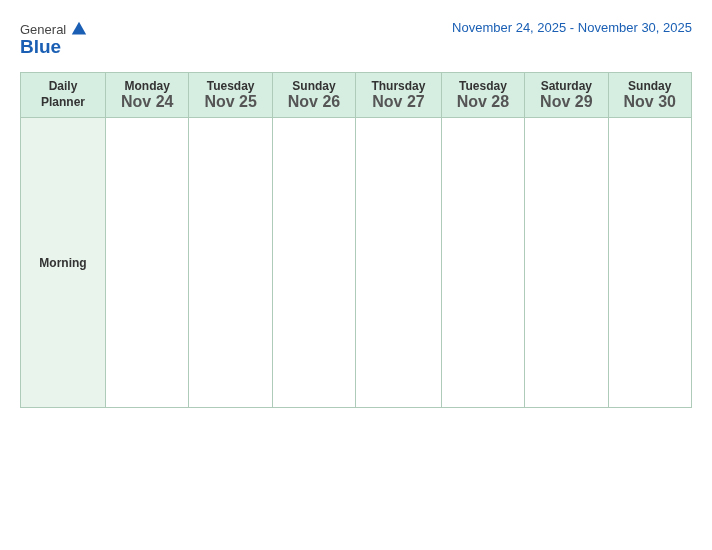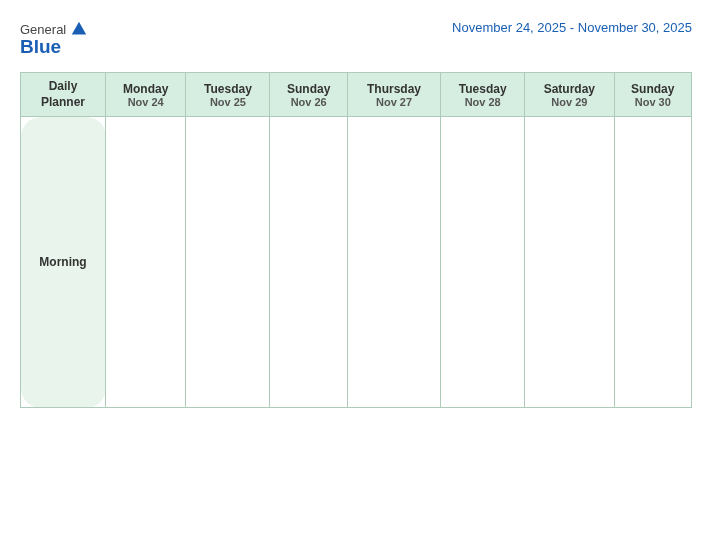--- a/index.html
+++ b/index.html
@@ -93,42 +93,41 @@
     }
 
     .header-row th .day-name {
       font-size: 12px;
       font-weight: bold;
       color: #333;
       display: block;
     }
 
     .header-row th .day-date {
-      font-size: 11px;
+      font-size: 16px;
       color: #555;
       display: block;
     }
 
     .header-row th.planner-header {
       font-size: 11px;
       font-weight: bold;
       color: #333;
       line-height: 1.3;
     }
 
     .time-cell {
       background: #e8f4ec;
       text-align: center;
       vertical-align: middle;
       font-size: 12px;
       font-weight: bold;
       color: #333;
       width: 85px;
       padding: 8px 8px;
-      border-radius: 20px;
     }
 
     .day-cell {
       background: #fff;
       width: calc((100% - 85px) / 7);
       padding: 0;
     }
 
     .content-row td {
       height: 115px;

